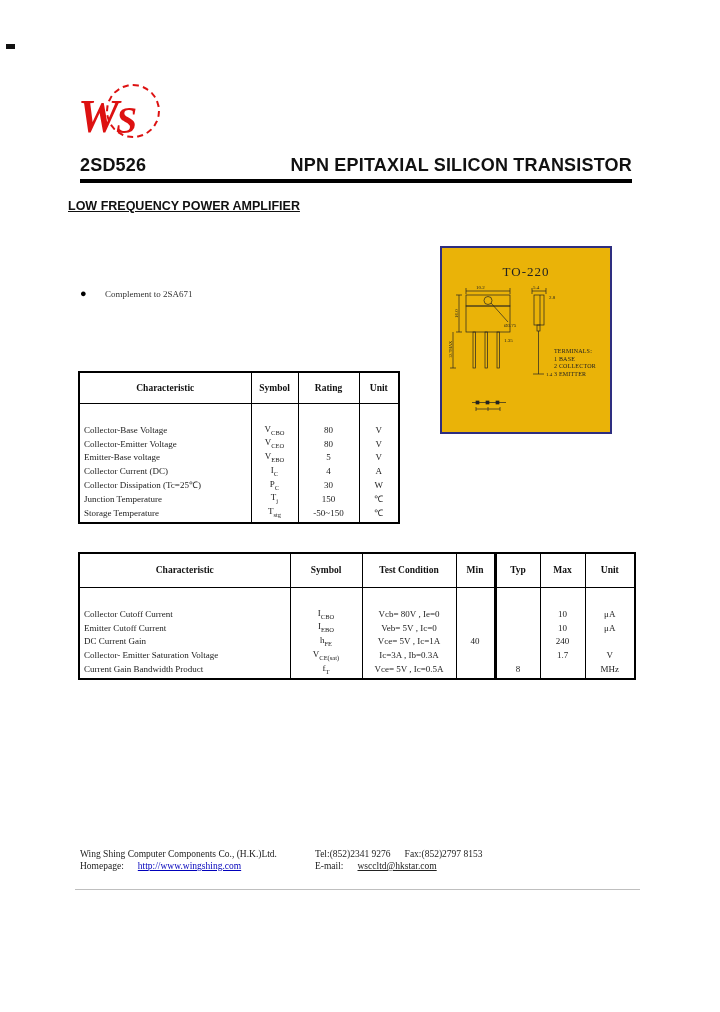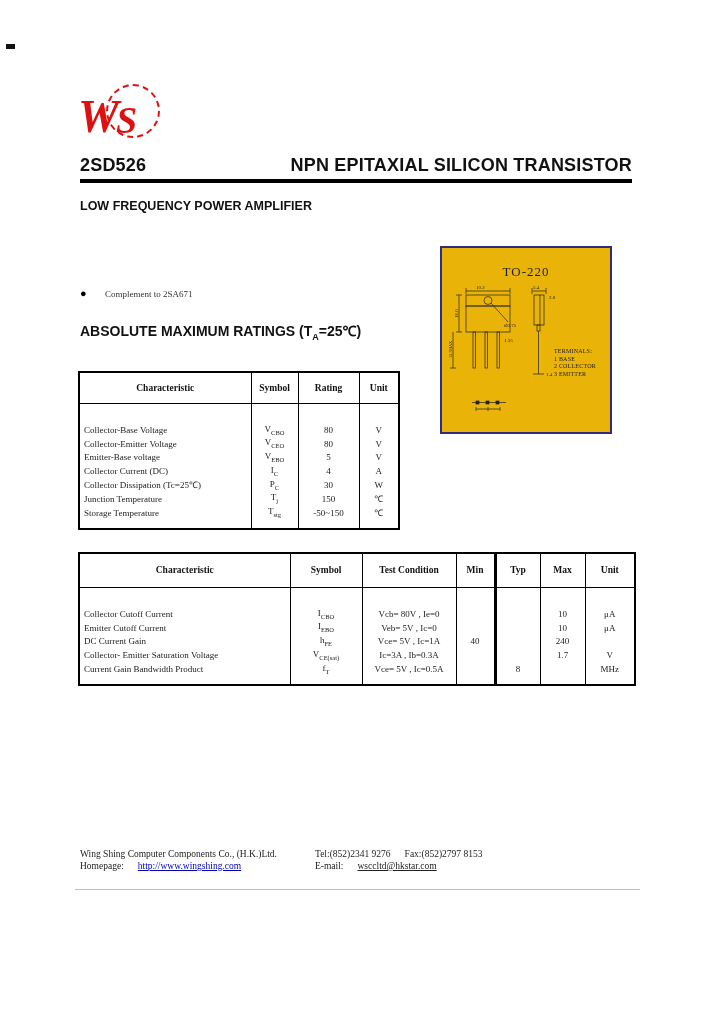--- a/index.html
+++ b/index.html
@@ -18,21 +18,21 @@
   .logo .lw { position:absolute; left:0; top:2px; font:italic bold 46px "Liberation Serif", serif; }
   .logo .ls { position:absolute; left:38px; top:10px; font:italic bold 38px "Liberation Serif", serif; }
   .logo .ring { position:absolute; left:28px; top:-4px; width:54px; height:54px;
                 border:2px dashed #dd1111; border-radius:50%; }
 
   
   .partno { position:absolute; left:80px; top:155px; font:bold 18px "Liberation Sans", sans-serif; letter-spacing:0.2px; }
   .doctitle { position:absolute; left:80px; top:155px; width:552px; text-align:right;
               font:bold 18px "Liberation Sans", sans-serif; letter-spacing:0.2px; }
   .rule { position:absolute; left:80px; top:179px; width:552px; height:4px; background:#000; }
-  .subtitle { position:absolute; left:80px; top:199px; font:bold 12.5px "Liberation Sans", sans-serif; }
+  .subtitle { position:absolute; left:68px; top:199px; font:bold 12.5px "Liberation Sans", sans-serif;text-decoration:underline; }
 
   
   .bullet-dot { position:absolute; left:80px; top:287px; font-size:11px; color:#000; }
   .bullet-text { position:absolute; left:105px; top:289px; font-size:9px; color:#333; }
 
   
   .sec-title { position:absolute; left:80px; font:bold 14px "Liberation Sans", sans-serif; }
   .sec-title sub { font-size:9px; }
   .sec-abs  { top:321px; }
   .sec-elec { top:508px; }
@@ -43,21 +43,21 @@
   .t2 { left:78px; top:552px; width:556px; font-size:9px; }
   table { border:2px solid #000; }
   thead th { border:1.5px solid #000; font-weight:bold; font-size:9.5px; text-align:center;
              font-family:Liberation Serif, serif; }
   .t1 thead th { height:31px; }
   .t2 thead th { height:34px; }
   tbody td { border-left:1px solid #000; border-right:1px solid #000;
              height:11px; line-height:11px; padding:0 4px; text-align:center;
              white-space:nowrap; overflow:hidden; color:#222; }
   tbody tr:first-child td { padding-top:20px; }
-  tbody tr:last-child td { padding-bottom:8px; }
+  tbody tr:last-child td { padding-bottom:2px; }
   td.cl { text-align:left; }
   .t2 th.thick, .t2 td.thick { border-left:3px solid #000; }
   td sub, th sub { font-size:6.5px; }
 
   
   .pkg { position:absolute; left:440px; top:246px; width:172px; height:188px;
          border:2px solid #2e2e80; background:#eab308; }
   .pkg-title { position:absolute; left:0; top:16px; width:100%; text-align:center;
                font-size:13px; color:#222; letter-spacing:1px; }
   .pkg svg { position:absolute; left:4px; top:34px; }
@@ -89,21 +89,20 @@
   </div>
 
   <div class="partno sans">2SD526</div>
   <div class="doctitle sans">NPN EPITAXIAL SILICON TRANSISTOR</div>
   <div class="rule"></div>
   <div class="subtitle sans">LOW FREQUENCY POWER AMPLIFIER</div>
 
   <div class="bullet-dot">●</div>
   <div class="bullet-text">Complement to 2SA671</div>
 
-  <div class="sec-title sec-abs"><span>ABSOLUTE MAXIMUM RATINGS (T</span><sub>A</sub><span>=25℃)</span></div>
 
   <table class="t1">
     <colgroup>
         <col style="width:172px">
         <col style="width:47px">
         <col style="width:61px">
         <col style="width:40px">
       </colgroup>
     <thead>
       <tr>

